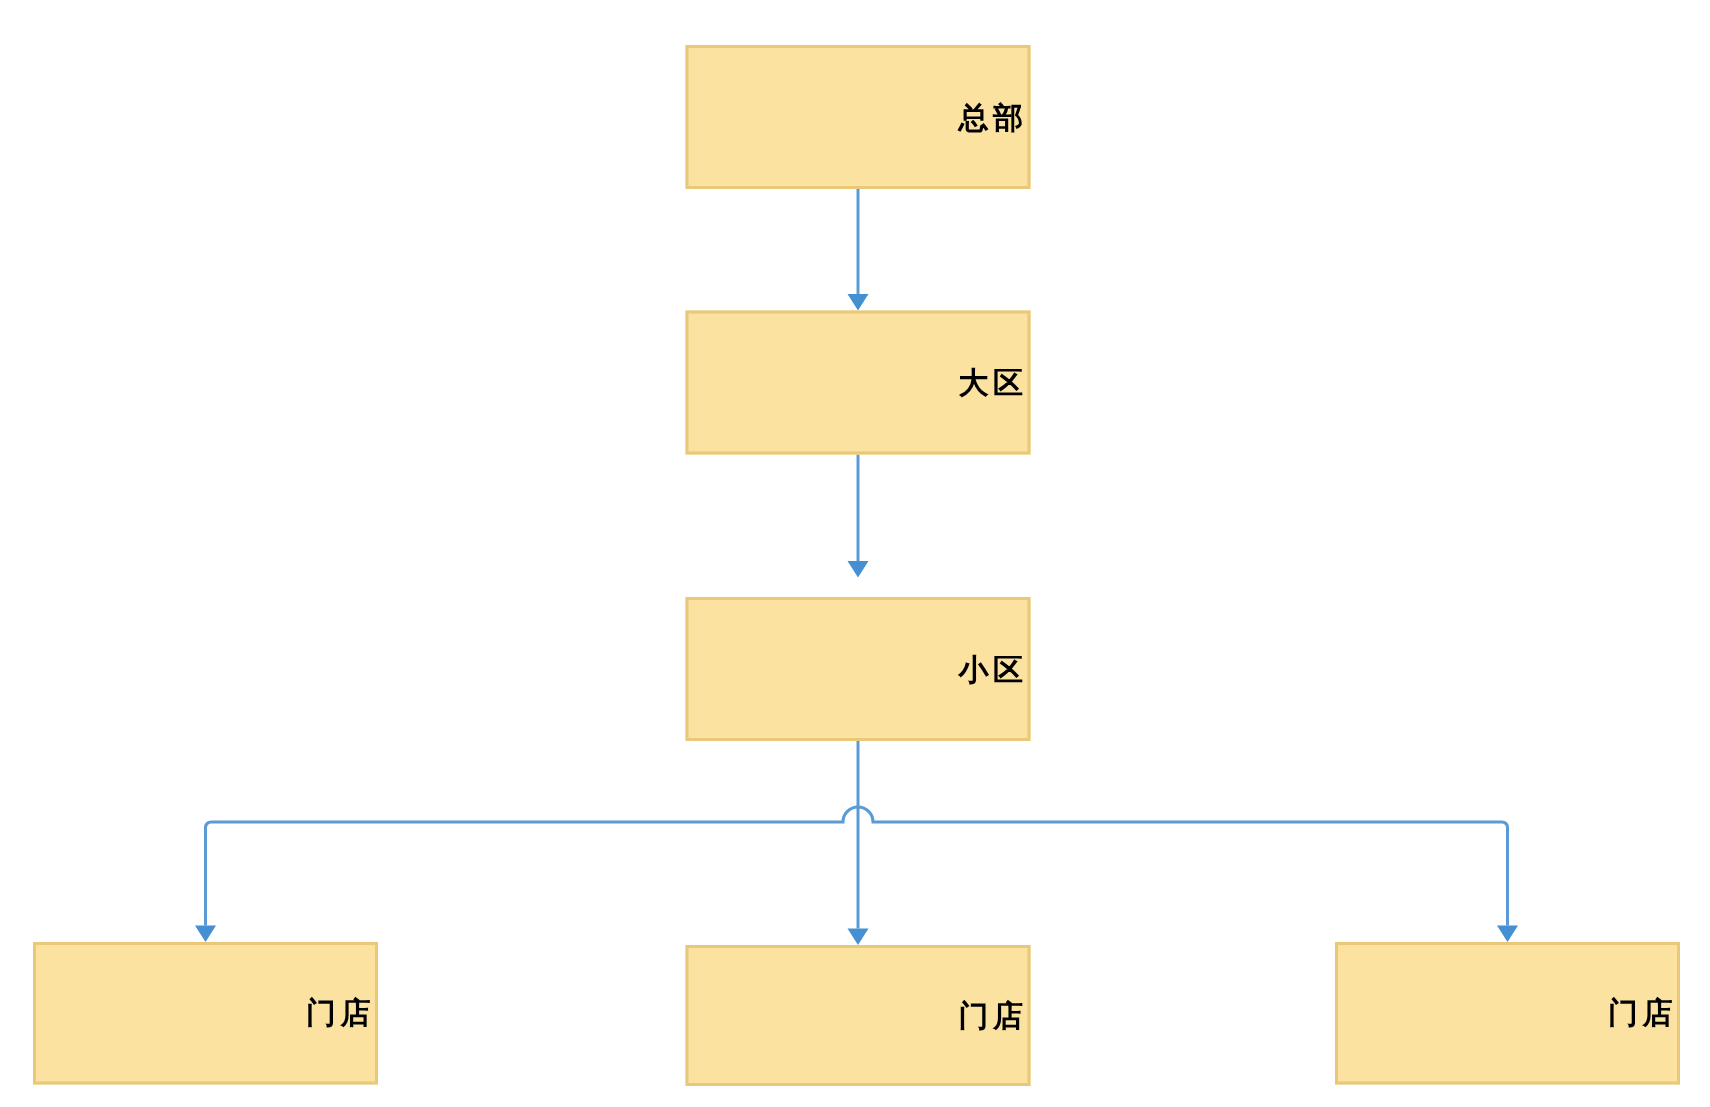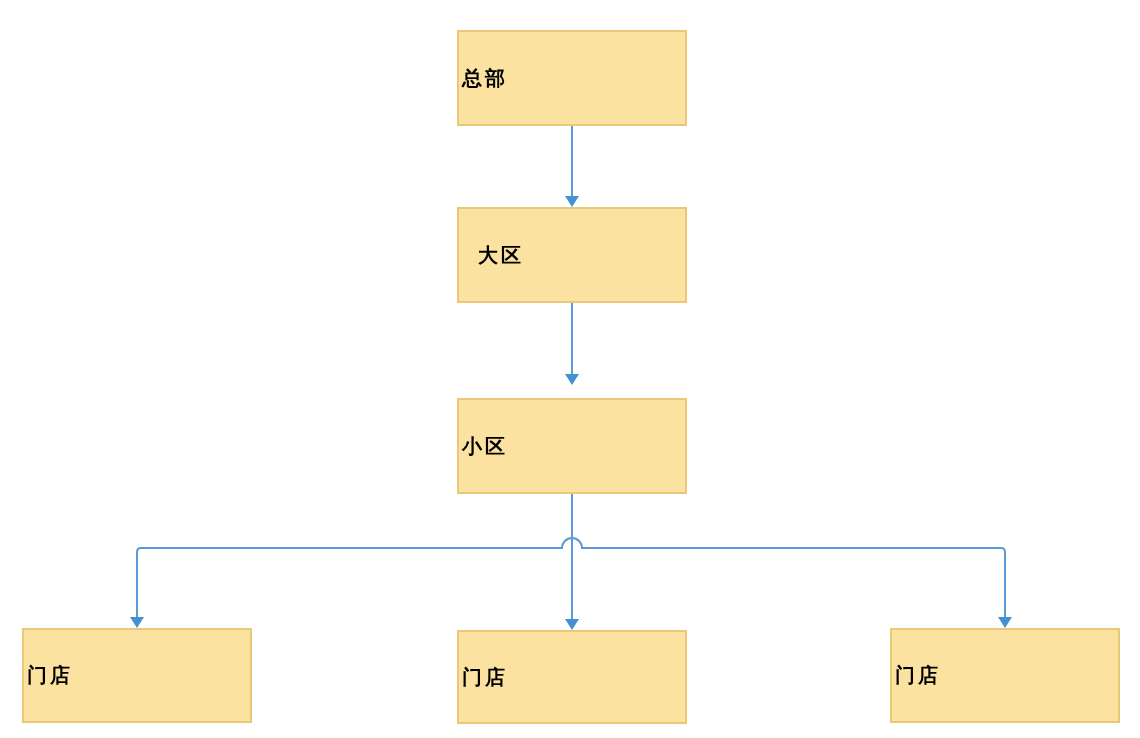--- a/index.html
+++ b/index.html
@@ -35,21 +35,21 @@
     fill: var(--arrowhead);
     stroke: none;
   }
   .node {
     position: absolute;
     width: 230px; height: 96px;
     background: var(--node_fill);
     border: 2px solid var(--node_border);
     display: flex;
     align-items: center;
-    justify-content: flex-start;
+    justify-content: flex-end;
     color: var(--text);
     font-size: 20px;
     font-weight: 700;
     letter-spacing: 3px;
     text-indent: 3px;
   }
   .node-hq        { left: 457px; top: 30px;  }
   .node-region    { left: 457px; top: 207px; padding-left: 16px; }
   .node-district  { left: 457px; top: 398px; }
   .node-store-l   { left: 22px;  top: 628px; height: 95px; }

